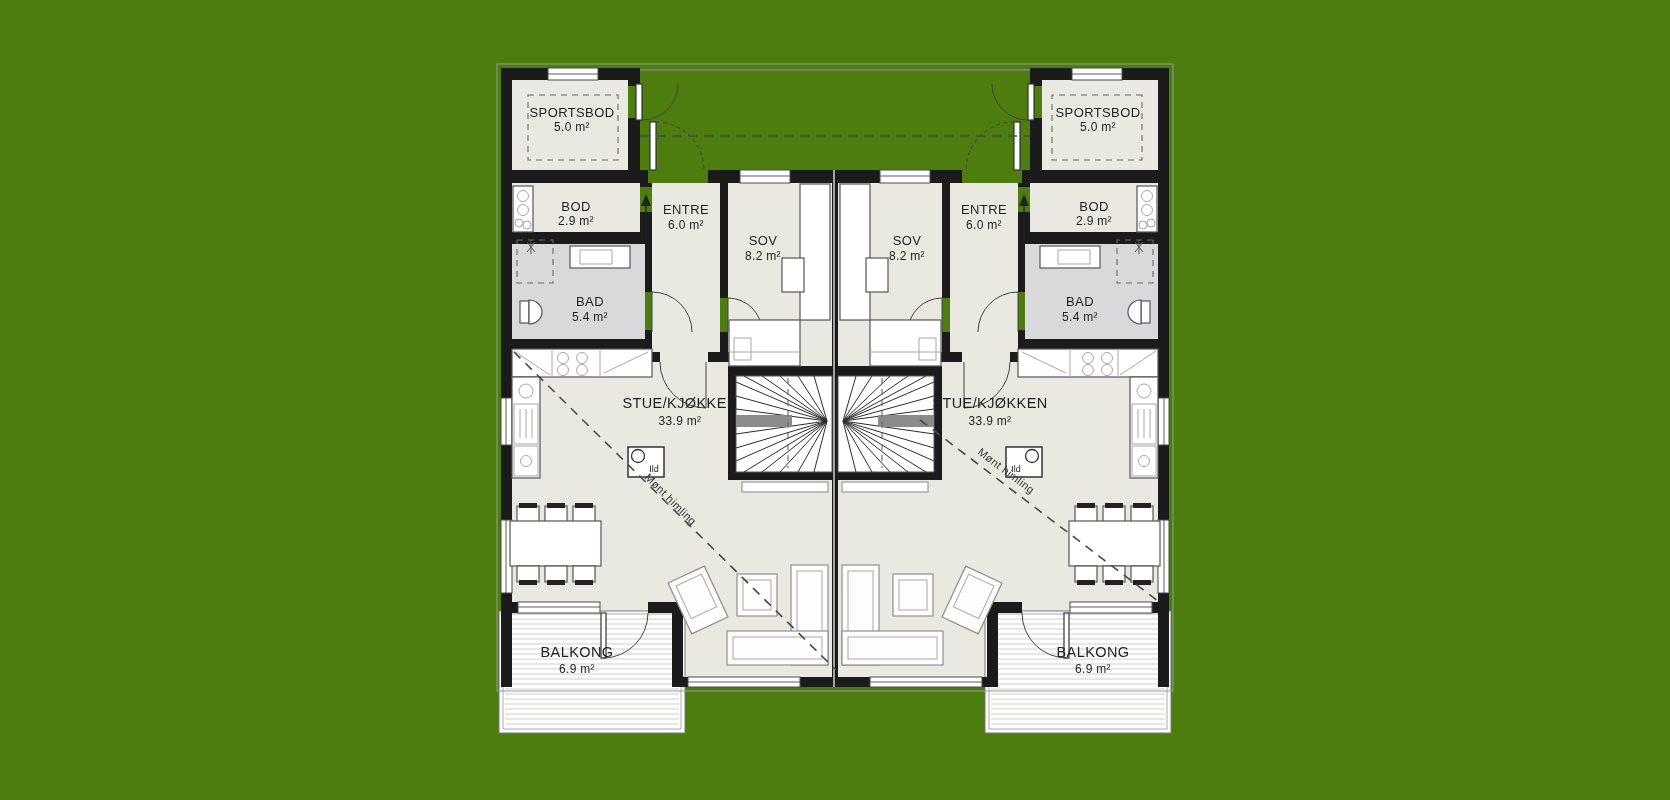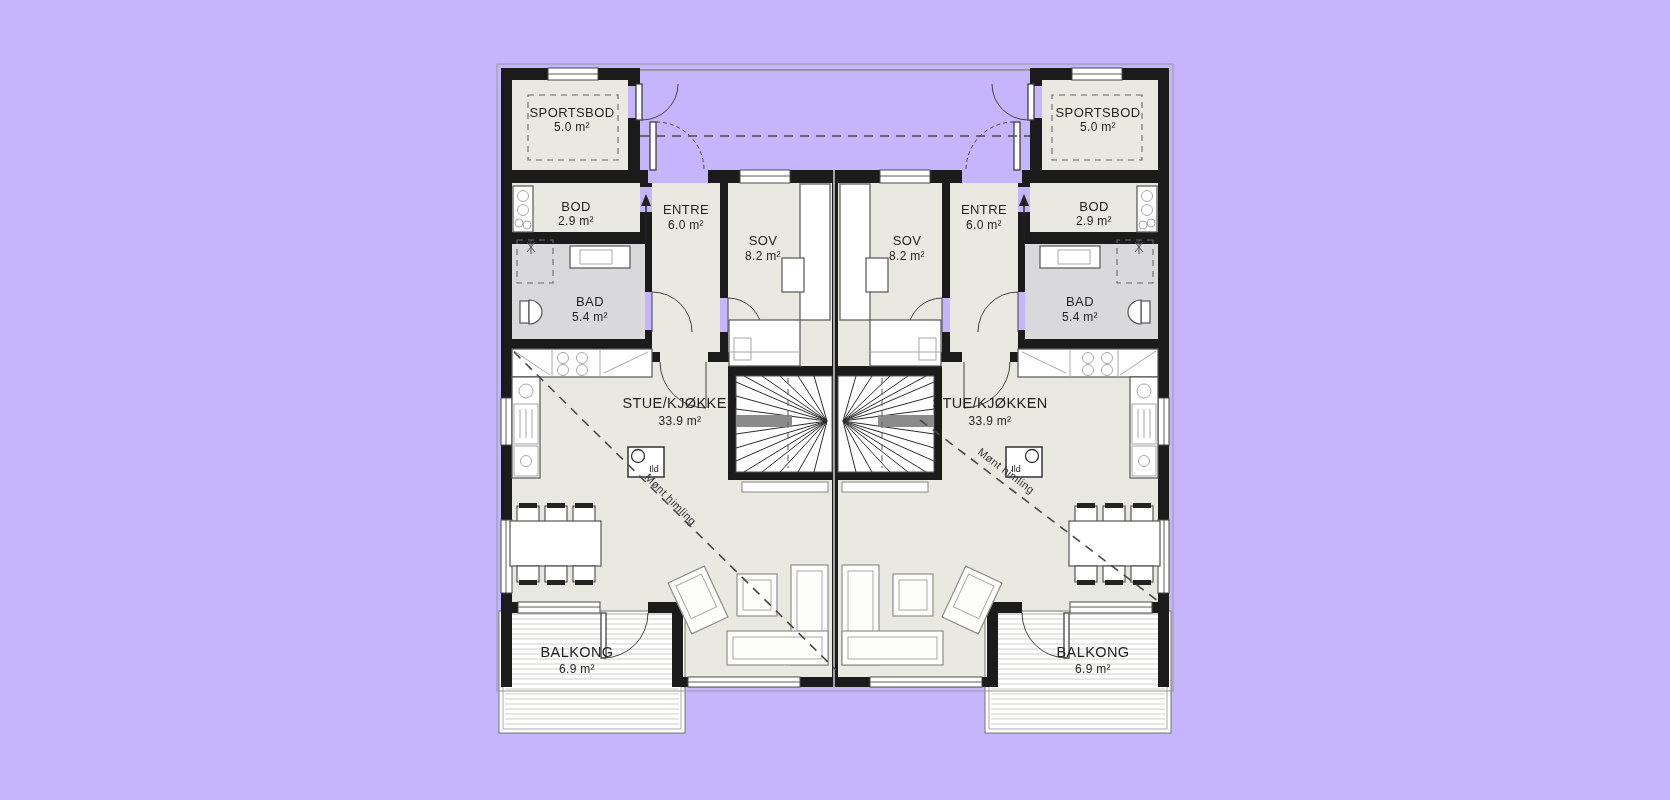--- a/index.html
+++ b/index.html
@@ -1,16 +1,16 @@
 <!DOCTYPE html>
 <html><head>
 <meta charset="utf-8">
 <style>
   html,body{margin:0;padding:0;background:#ffffff;}
-  .stage{position:relative;width:1670px;height:800px;background:#c4b5fd;overflow:hidden;
+  .stage{position:relative;width:1670px;height:800px;background:#4d7c0f;overflow:hidden;
          font-family:"Liberation Sans", sans-serif;}
   svg{position:absolute;left:0;top:0;}
   
   .wall{fill:#1b1b1b;stroke:none;}
   .floor{fill:#e9e8e1;stroke:none;}
   .floor-bad{fill:#d9d9db;stroke:none;}
   .furn{stroke:#8f8f8f;stroke-width:1.2;fill:#fdfdfb;}
   .furn-in{stroke:#a8a8a8;stroke-width:1;fill:none;}
   .fix{stroke:#555;stroke-width:1.2;fill:#ffffff;}
   .door{stroke:#444;stroke-width:1;fill:none;}

